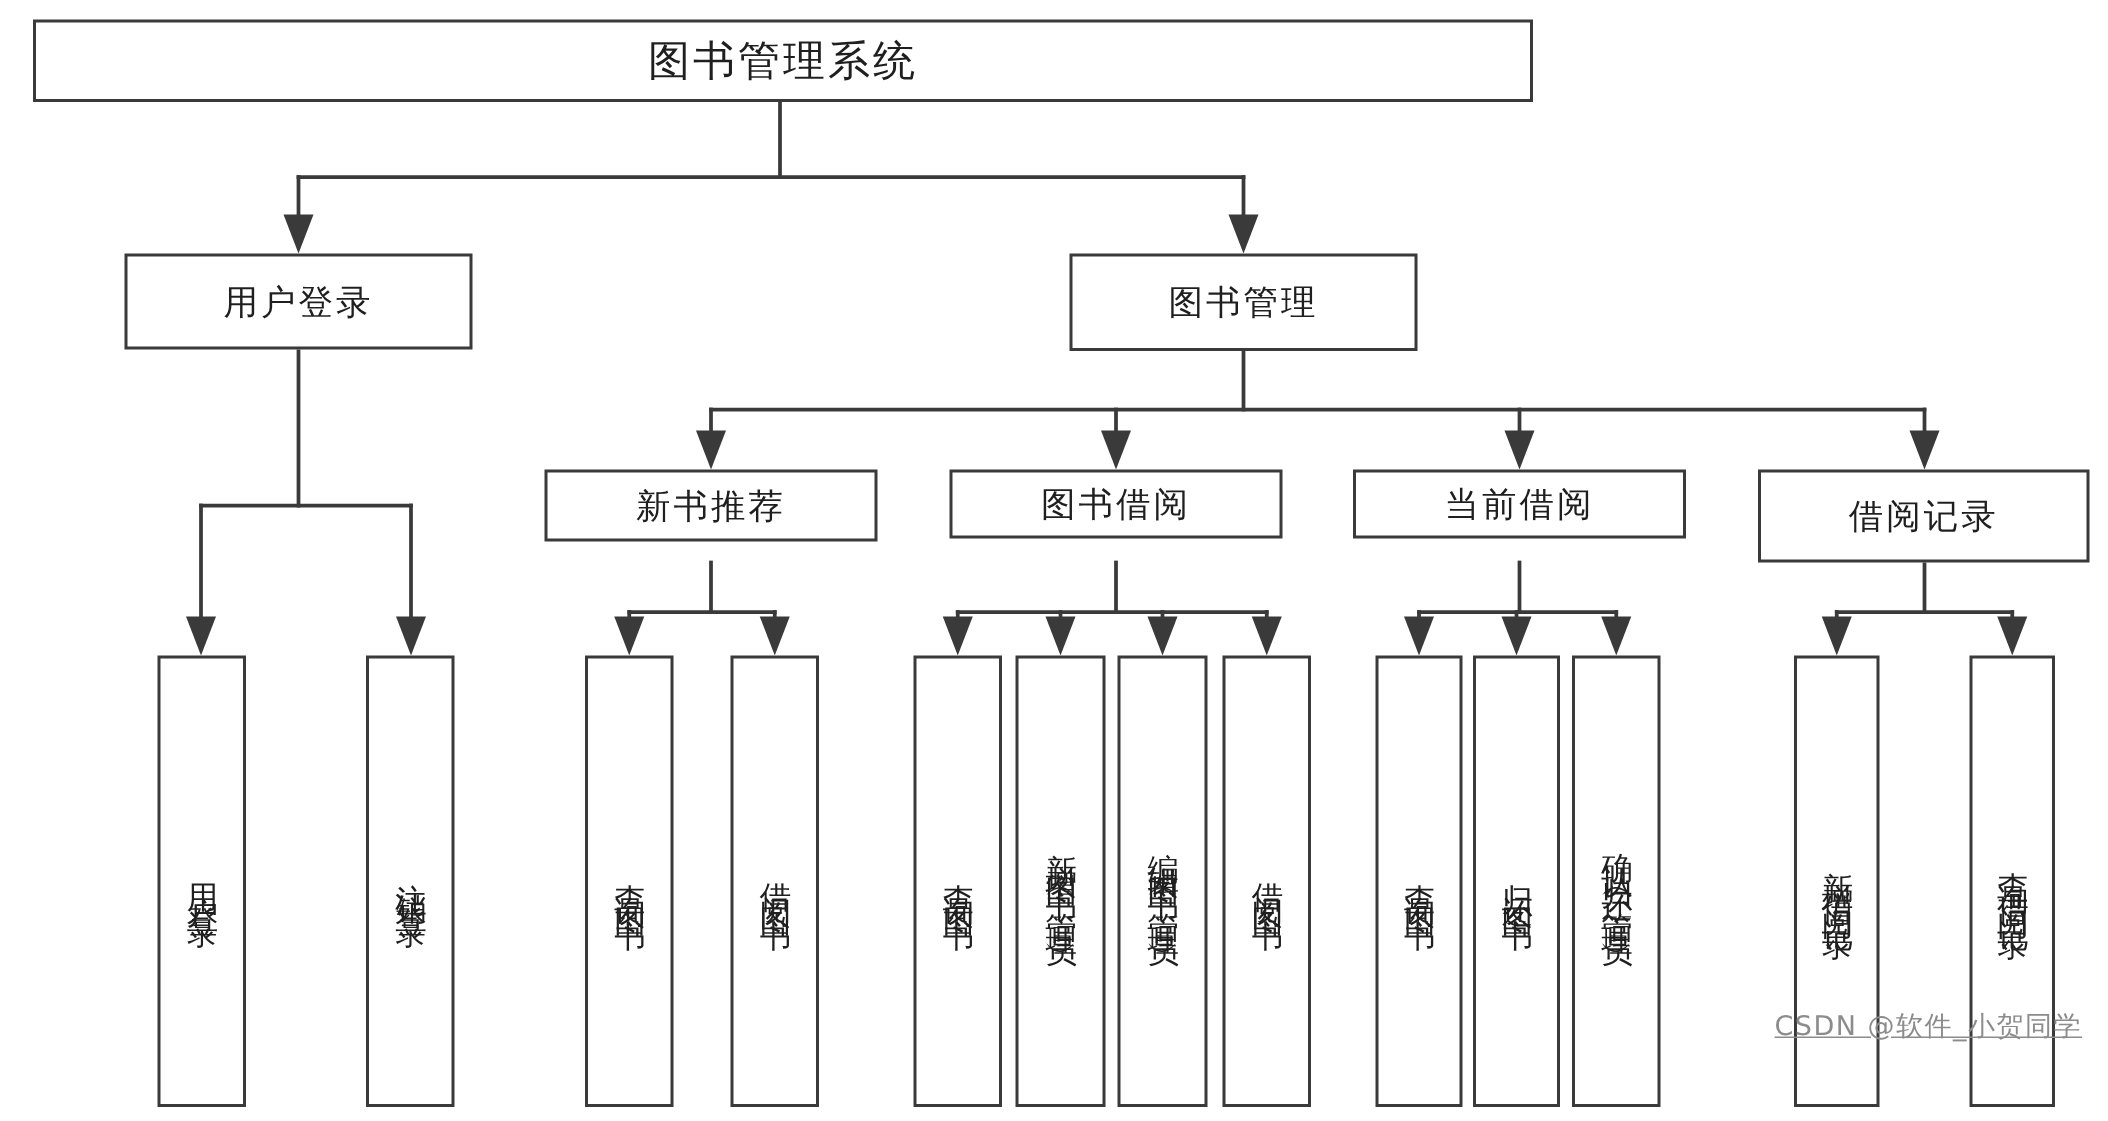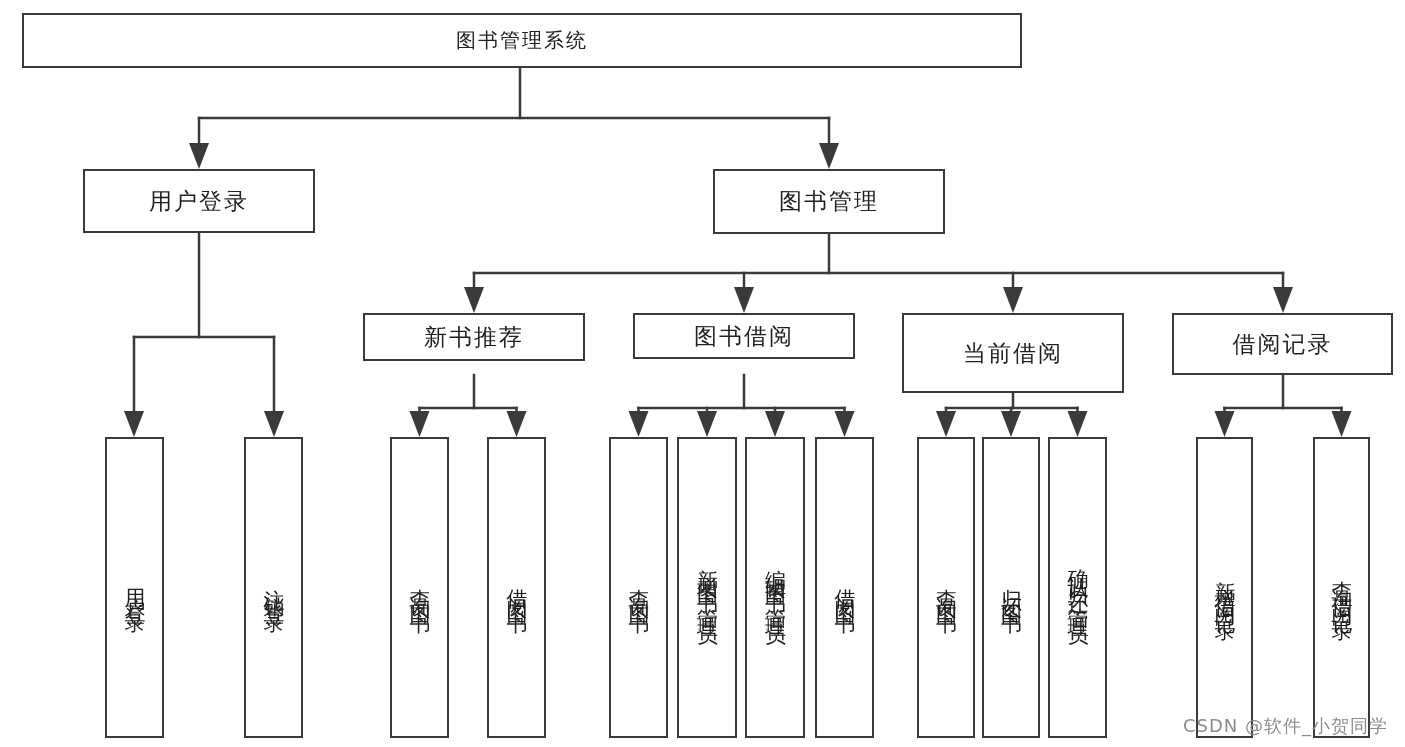--- a/index.html
+++ b/index.html
@@ -26,44 +26,45 @@
     background: #ffffff;
     border: 2.5px solid var(--box-border, #3a3a3a);
     display: flex;
     align-items: center;
     justify-content: center;
     font-size: 23px;
     letter-spacing: 2px;
     white-space: nowrap;
     color: var(--text, #1f1f1f);
   }
-  .box.root { font-size: 20px; }
+  .box.root { font-size: 28px; }
   .vbox {
     position: absolute;
     background: #ffffff;
     border: 2.5px solid var(--box-border, #3a3a3a);
     display: flex;
     align-items: center;
     justify-content: center;
     writing-mode: vertical-rl;
     text-orientation: mixed;
     font-size: 21px;
     letter-spacing: 8px;
     line-height: 1;
     color: var(--text, #1f1f1f);
   }
   .watermark {
     position: absolute;
     left: 1183px;
-    top: 714px;
+    top: 672px;
     font-size: 18px;
     letter-spacing: 1px;
     color: var(--watermark, #8c8c8c);
     white-space: nowrap;
     z-index: 5;
+    text-decoration: underline;
   }
 </style>
 </head>
 <body>
 
 <div class="canvas">
 
   <svg class="edges" viewBox="0 0 1405 747">
     <g>
 
@@ -130,21 +131,21 @@
     </g>
   </svg>
 
   <div class="box root" style="left:22px; top:13px; width:1000px; height:55px;">图书管理系统</div>
 
   <div class="box" style="left:83px; top:169px; width:232px; height:64px;">用户登录</div>
   <div class="box" style="left:713px; top:169px; width:232px; height:65px;text-align:center;">图书管理</div>
 
   <div class="box" style="left:363px; top:313px; width:222px; height:48px;">新书推荐</div>
   <div class="box" style="left:633px; top:313px; width:222px; height:46px;">图书借阅</div>
-  <div class="box" style="left:902px; top:313px; width:222px; height:80px;">当前借阅</div>
+  <div class="box" style="left:902px; top:313px; width:222px; height:46px;">当前借阅</div>
   <div class="box" style="left:1172px; top:313px; width:221px; height:62px;">借阅记录</div>
 
   <div class="vbox" style="left:105px; top:437px; width:59px; height:301px;">用户登录</div>
   <div class="vbox" style="left:244px; top:437px; width:59px; height:301px;">注销登录</div>
 
   <div class="vbox" style="left:390px; top:437px; width:59px; height:301px;">查询图书</div>
   <div class="vbox" style="left:487px; top:437px; width:59px; height:301px;">借阅图书</div>
 
   <div class="vbox" style="left:609px; top:437px; width:59px; height:301px;">查询图书</div>
   <div class="vbox" style="left:677px; top:437px; width:60px; height:301px;">新增图书（管理员）</div>

